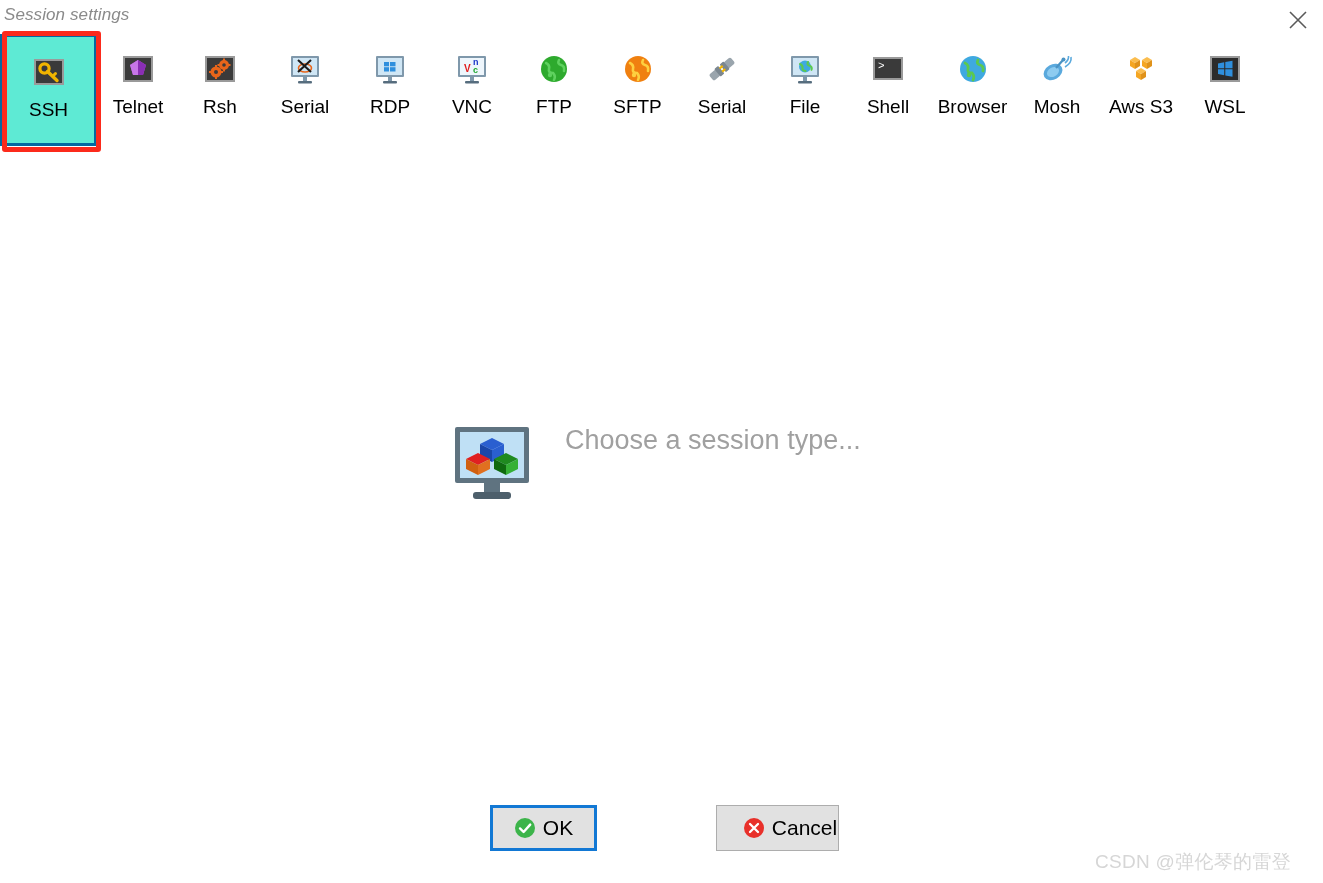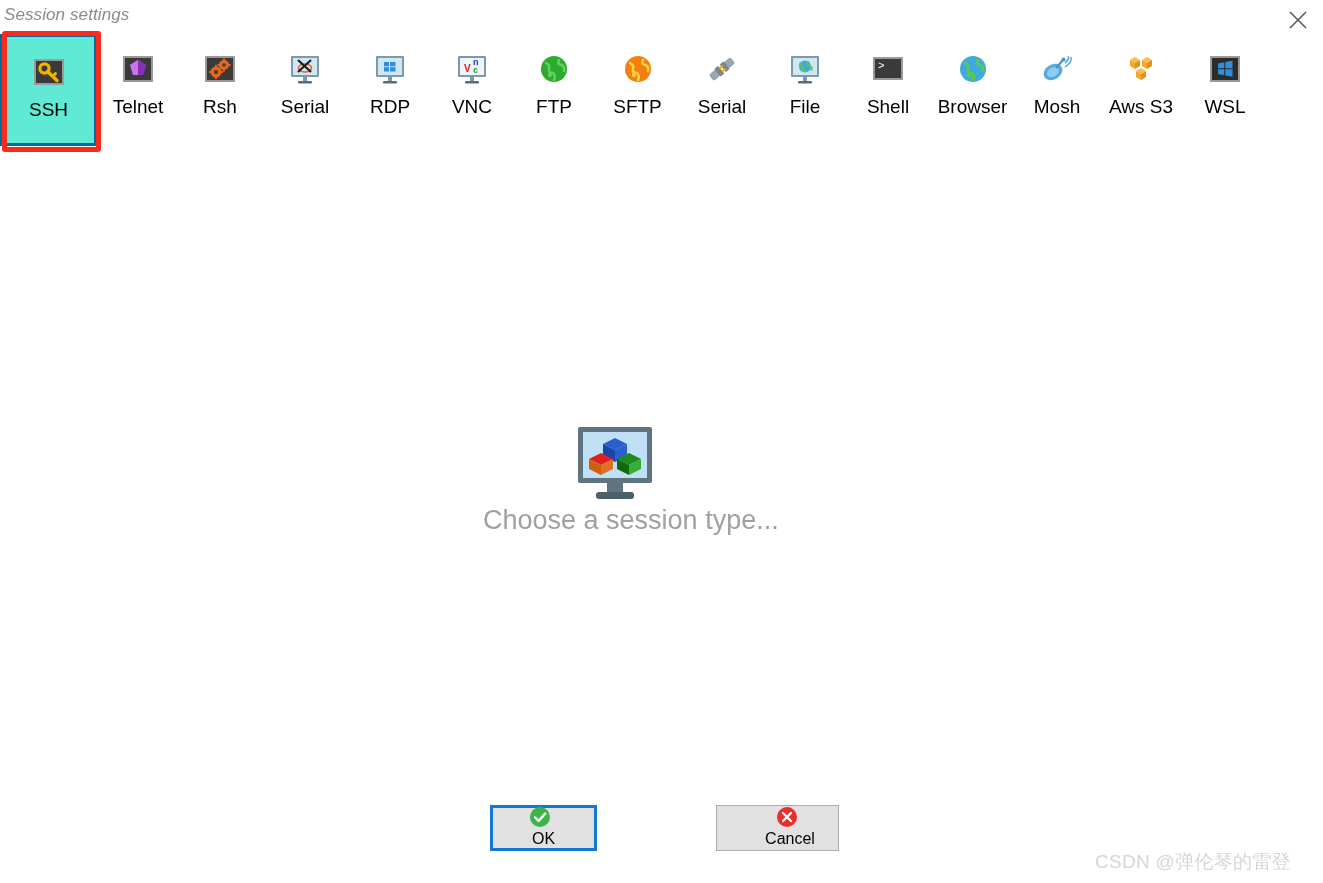--- a/index.html
+++ b/index.html
@@ -92,22 +92,21 @@
     box-sizing: border-box;
     pointer-events: none;
   }
 
   
   #empty-state {
     position: absolute;
     left: 451px;
     top: 425px;
     display: flex;
-    flex-direction: column;
-    align-items: center;
+    flex-direction: row;
   }
   #empty-state-icon { width: 82px; height: 80px; display:block; }
   #empty-state-text {
     margin-left: 32px;
     font-size: 27px;
     color: #a0a0a0;
     white-space: nowrap;
   }
 
   
@@ -115,27 +114,27 @@
     position: absolute;
     left: 0;
     top: 805px;
     width: 1323px;
     height: 50px;
   }
   .dialog-button {
     position: absolute;
     background: #e1e1e1;
     display: flex;
-    flex-direction: column;
+    flex-direction: row;
     align-items: center;
     justify-content: center;
     height: 46px;
     box-sizing: border-box;
     cursor: pointer;
-    font-size: 16px;
+    font-size: 21px;
     color: #000;
   }
   #ok-button {
     left: 490px;
     width: 107px;
     border: 3px solid #1278d4;
   }
   #cancel-button {
     left: 716px;
     width: 123px;

